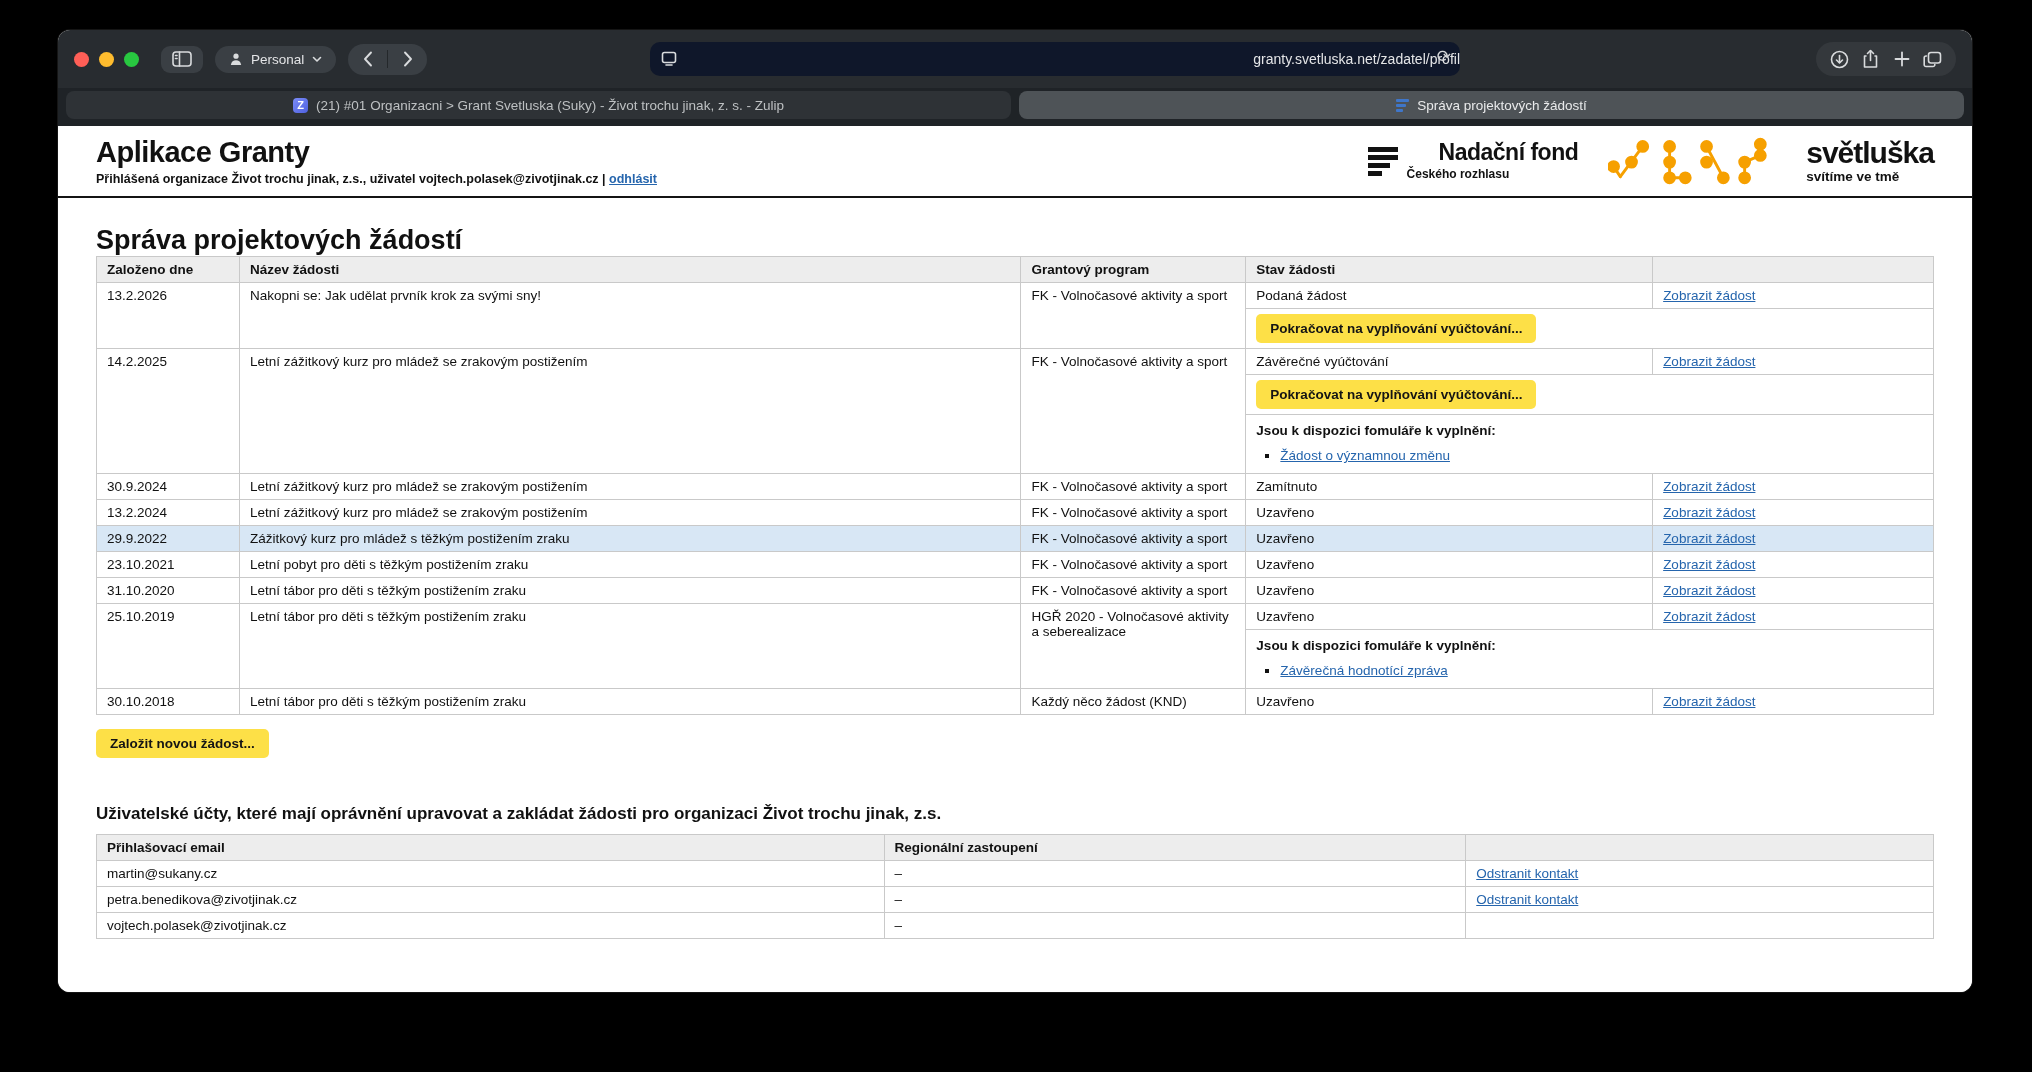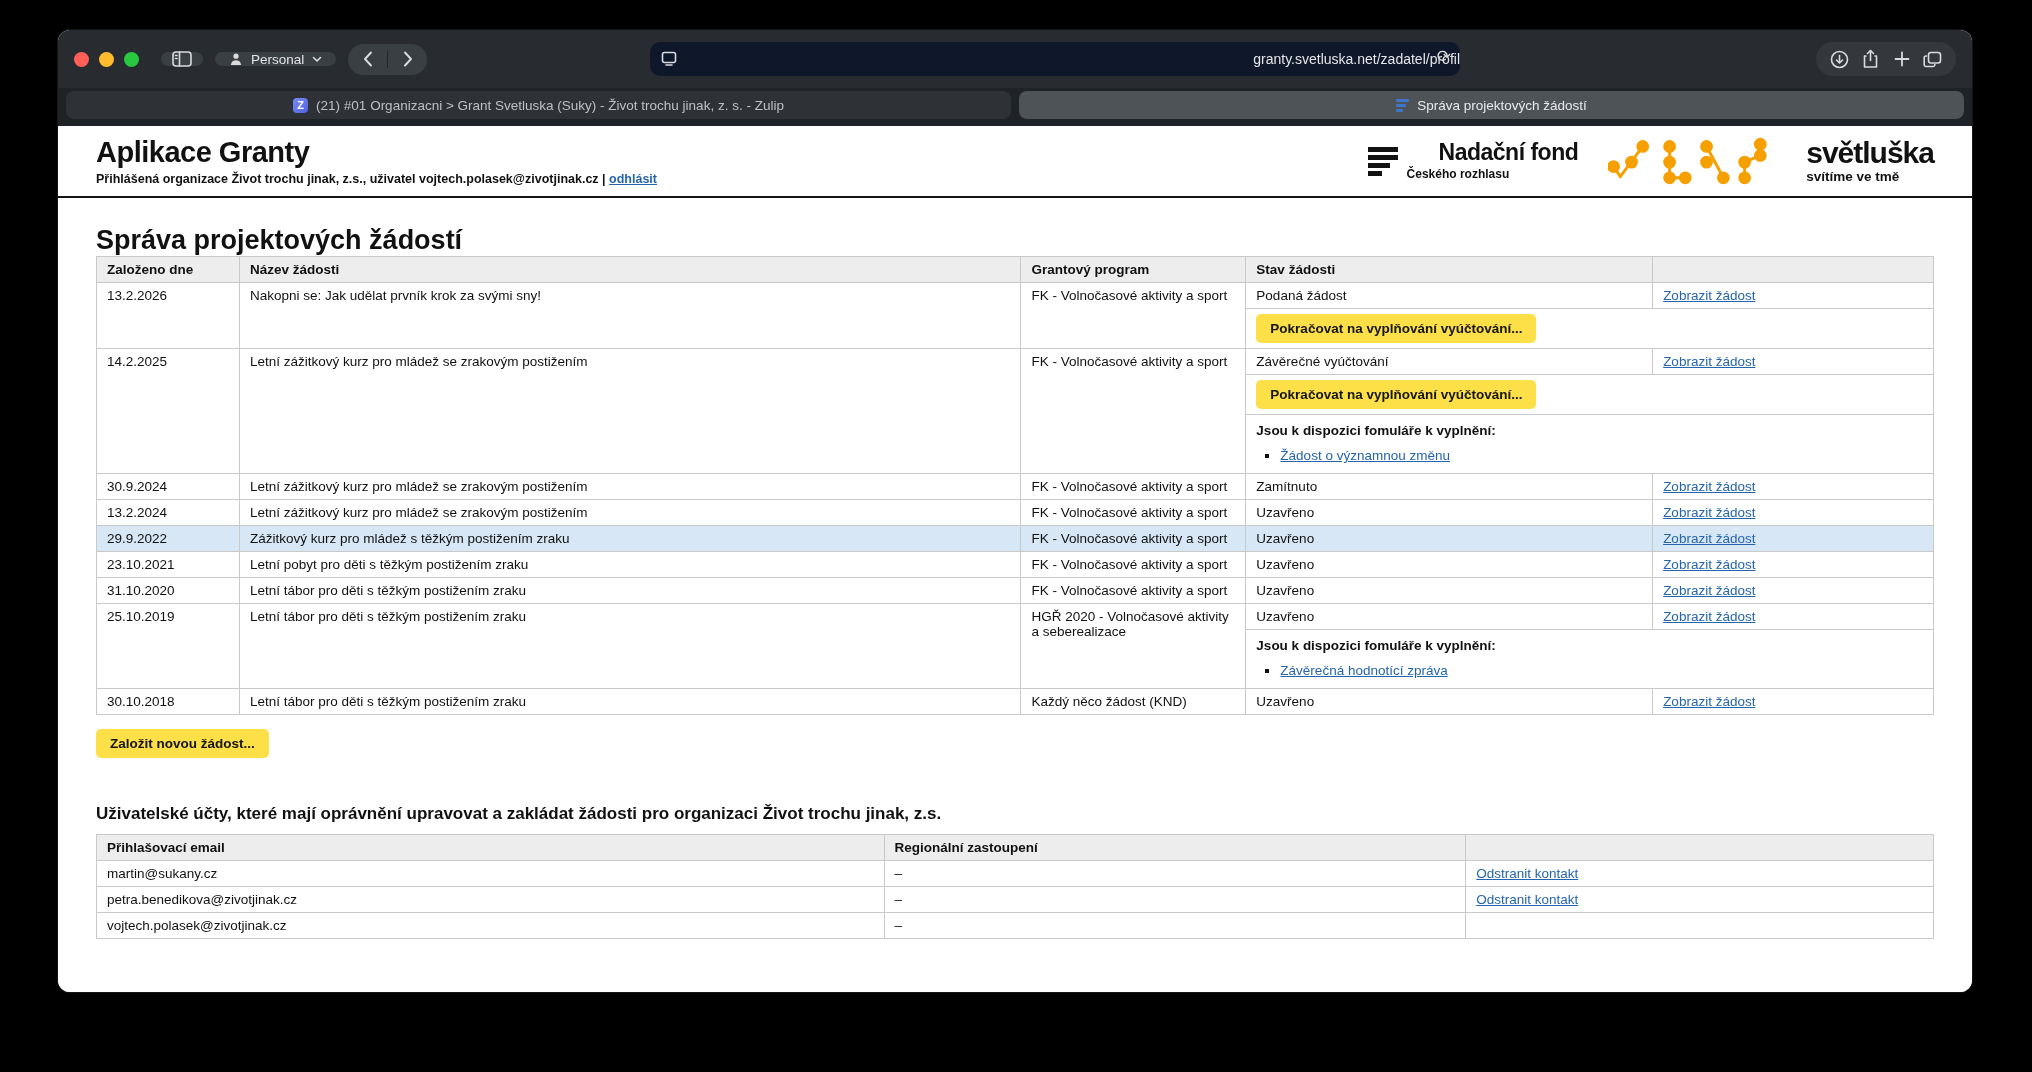--- a/index.html
+++ b/index.html
@@ -8,21 +8,21 @@
 
   
   .window{position:absolute;left:58px;top:30px;width:1914px;height:962px;
           border-radius:12px;overflow:hidden;background:#fff;box-shadow:0 0 0 1px #151515;}
 
   
   .titlebar{position:relative;height:58px;background:#282c30;display:flex;align-items:center;
             padding:0 16px;gap:12px;}
   .traffic{display:flex;gap:10px;margin-right:10px;}
   .dot{width:15px;height:15px;border-radius:50%;}
-  .chrome-btn{height:14px;background:#3a3f44;display:flex;align-items:center;justify-content:center;
+  .chrome-btn{height:27px;background:#3a3f44;display:flex;align-items:center;justify-content:center;
               color:#d9dbdd;border-radius:9px;cursor:default;}
   .sidebar-btn{width:42px;}
   .profile-pill{border-radius:16px;padding:0 14px;gap:8px;font-size:13.5px;color:#e3e4e6;}
   .nav-pill{display:flex;align-items:center;height:31px;background:#3a3f44;border-radius:16px;overflow:hidden;}
   .nav-seg{width:39px;height:31px;display:flex;align-items:center;justify-content:center;color:#dfe0e2;}
   .nav-div{width:1px;height:18px;background:#24282b;}
   .urlbar{position:absolute;left:592px;top:12px;width:810px;height:34px;background:#0f172a;
           border-radius:10px;display:flex;align-items:center;justify-content:flex-end;
           color:#e4e5e7;font-size:14px;}
   .url-pageicon{position:absolute;left:11px;top:9px;color:#cfd1d3;}

